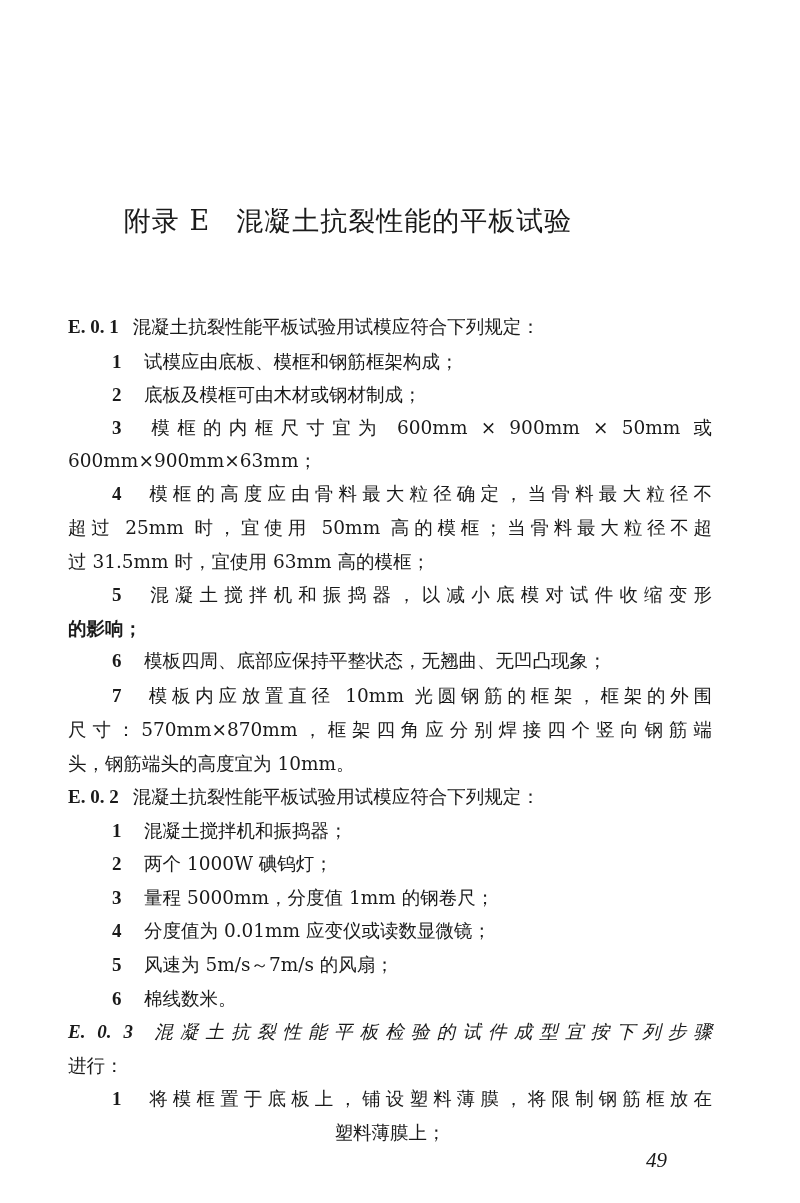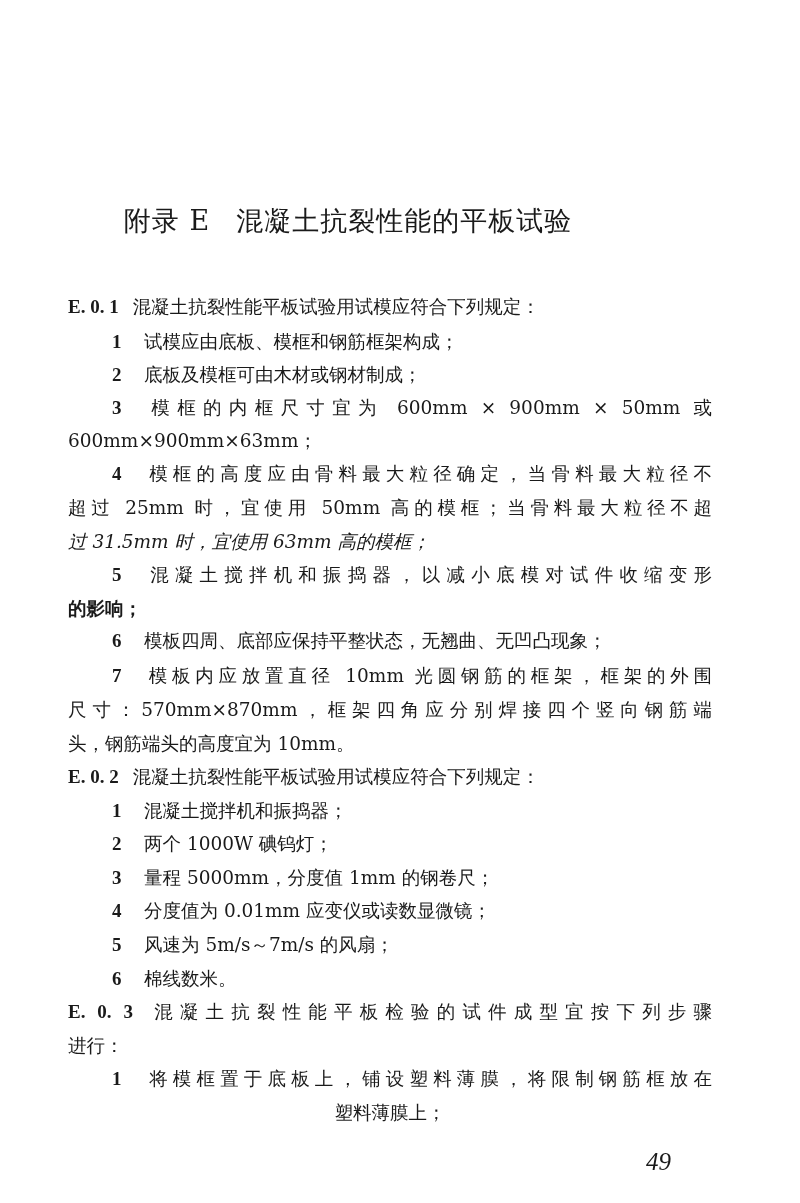--- a/index.html
+++ b/index.html
@@ -1,56 +1,56 @@
 <!DOCTYPE html>
 <html><head>
 <meta charset="utf-8">
 <style>
   html, body { margin:0; padding:0; background:#ffffff; }
   body { width:800px; height:1203px; position:relative; overflow:hidden;
          font-family:"DejaVu Serif","Liberation Serif",serif; color:#1a1a1a; }
   .title { position:absolute; top:203px; left:0; width:696px; text-align:center;
            font-size:27px; letter-spacing:1px; }
   .title .app { margin-right:26px; }
-  .line { position:absolute; left:68px; width:644px; font-size:18.5px; white-space:nowrap; }
+  .line { position:absolute; left:68px; width:644px; font-size:18.5px; white-space:nowrap;margin-top:20px; }
   .clause { font-weight:bold; font-family:"Liberation Serif",serif; font-size:19px; margin-right:14px; }
   .num { font-weight:bold; font-family:"Liberation Serif",serif; font-size:19px;
          display:inline-block; width:32px; margin-left:44px; }
   .just { text-align:justify; text-align-last:justify; }
   .page-num { position:absolute; top:1148px; left:646px; font-style:italic;
-              font-size:25px; font-family:"Liberation Serif",serif; }
+              font-size:21px; font-family:"Liberation Serif",serif; }
 </style>
 </head>
 <body>
 
 <div class="title">
   <span class="app">附录 E</span><span>混凝土抗裂性能的平板试验</span>
 </div>
 
 <div id="body-text">
     <div class="line" style="top: 294px;"><span class="clause">E. 0. 1</span><span>混凝土抗裂性能平板试验用试模应符合下列规定：</span></div>
     <div class="line" style="top: 329px;"><span class="num">1</span><span>试模应由底板、模框和钢筋框架构成；</span></div>
     <div class="line" style="top: 362px;"><span class="num">2</span><span>底板及模框可由木材或钢材制成；</span></div>
     <div class="line just" style="top: 395px;"><span class="num">3</span><span>模框的内框尺寸宜为 600mm × 900mm × 50mm 或</span></div>
     <div class="line" style="top: 428px;"><span>600mm×900mm×63mm；</span></div>
     <div class="line just" style="top: 461px;"><span class="num">4</span><span>模框的高度应由骨料最大粒径确定，当骨料最大粒径不</span></div>
     <div class="line just" style="top: 495px;"><span>超过 25mm 时，宜使用 50mm 高的模框；当骨料最大粒径不超</span></div>
-    <div class="line" style="top: 529px; font-style: italic;"><span>过 31.5mm 时，宜使用 63mm 高的模框；</span></div>
+    <div class="line" style="top: 529px;"><span>过 31.5mm 时，宜使用 63mm 高的模框；</span></div>
     <div class="line just" style="top: 562px;"><span class="num">5</span><span>混凝土搅拌机和振捣器，以减小底模对试件收缩变形</span></div>
     <div class="line" style="top: 596px; font-weight: bold;"><span>的影响；</span></div>
     <div class="line" style="top: 628px;"><span class="num">6</span><span>模板四周、底部应保持平整状态，无翘曲、无凹凸现象；</span></div>
     <div class="line just" style="top: 663px;"><span class="num">7</span><span>模板内应放置直径 10mm 光圆钢筋的框架，框架的外围</span></div>
     <div class="line just" style="top: 697px;"><span>尺寸：570mm×870mm，框架四角应分别焊接四个竖向钢筋端</span></div>
     <div class="line" style="top: 731px;"><span>头，钢筋端头的高度宜为 10mm。</span></div>
     <div class="line" style="top: 764px;"><span class="clause">E. 0. 2</span><span>混凝土抗裂性能平板试验用试模应符合下列规定：</span></div>
     <div class="line" style="top: 798px;"><span class="num">1</span><span>混凝土搅拌机和振捣器；</span></div>
     <div class="line" style="top: 831px;"><span class="num">2</span><span>两个 1000W 碘钨灯；</span></div>
     <div class="line" style="top: 865px;"><span class="num">3</span><span>量程 5000mm，分度值 1mm 的钢卷尺；</span></div>
     <div class="line" style="top: 898px;"><span class="num">4</span><span>分度值为 0.01mm 应变仪或读数显微镜；</span></div>
     <div class="line" style="top: 932px;"><span class="num">5</span><span>风速为 5m/s～7m/s 的风扇；</span></div>
     <div class="line" style="top: 966px;"><span class="num">6</span><span>棉线数米。</span></div>
-    <div class="line just" style="top: 999px;"><span class="clause">E. 0. 3</span><span>混凝土抗裂性能平板检验的试件成型宜按下列步骤</span></div>
+    <div class="line just" style="top: 999px; font-style: italic;"><span class="clause">E. 0. 3</span><span>混凝土抗裂性能平板检验的试件成型宜按下列步骤</span></div>
     <div class="line" style="top: 1033px;"><span>进行：</span></div>
     <div class="line just" style="top: 1066px;"><span class="num">1</span><span>将模框置于底板上，铺设塑料薄膜，将限制钢筋框放在</span></div>
     <div class="line" style="top: 1100px; text-align: center;"><span>塑料薄膜上；</span></div>
   </div>
 
 <div class="page-num">49</div>
 
 </body></html>

